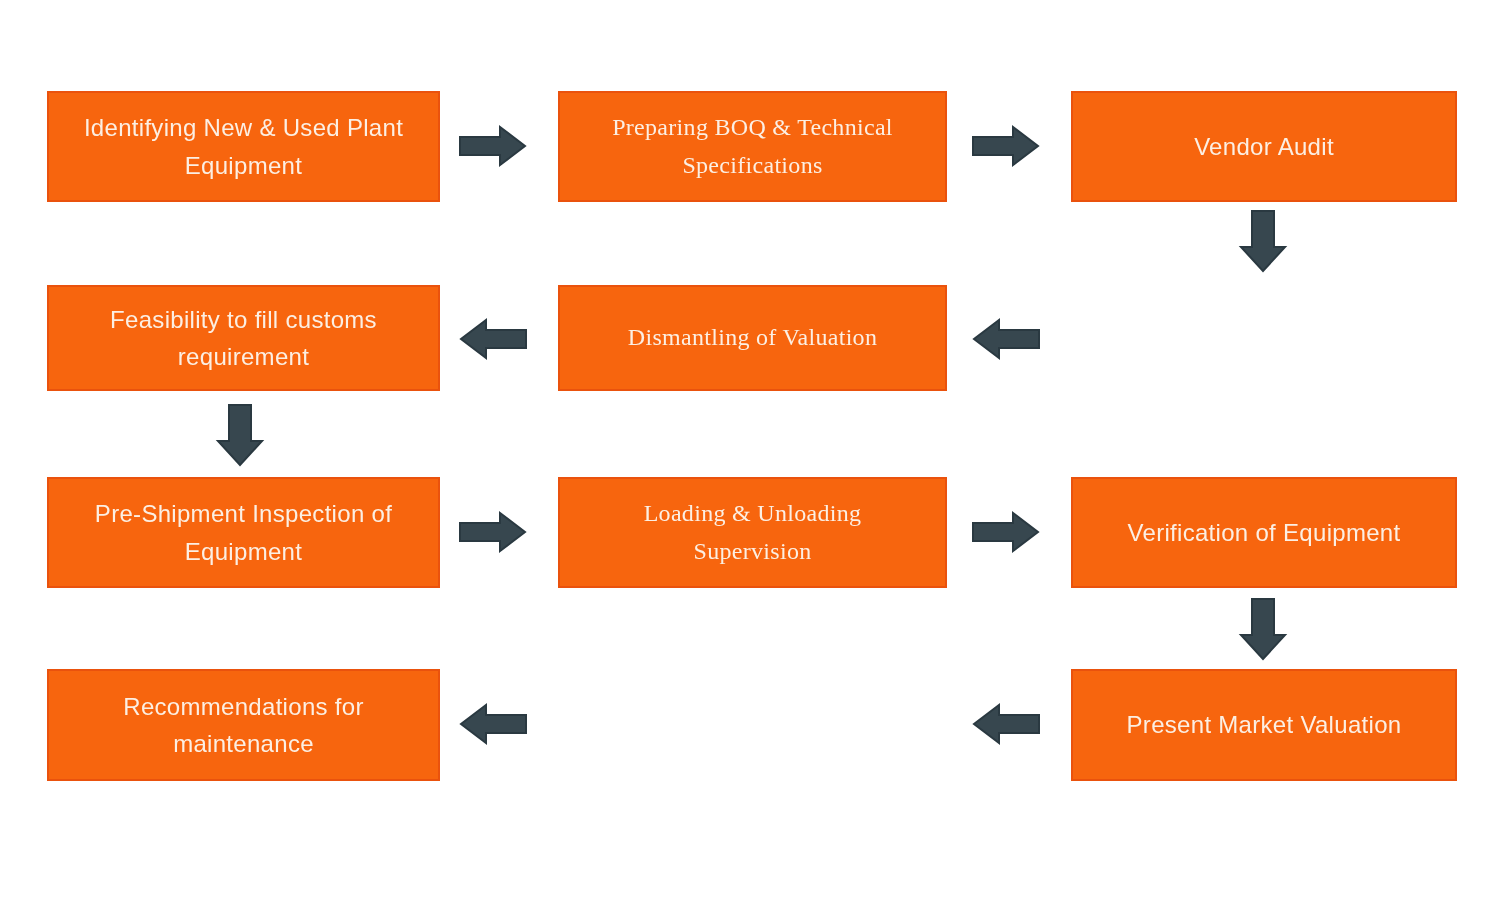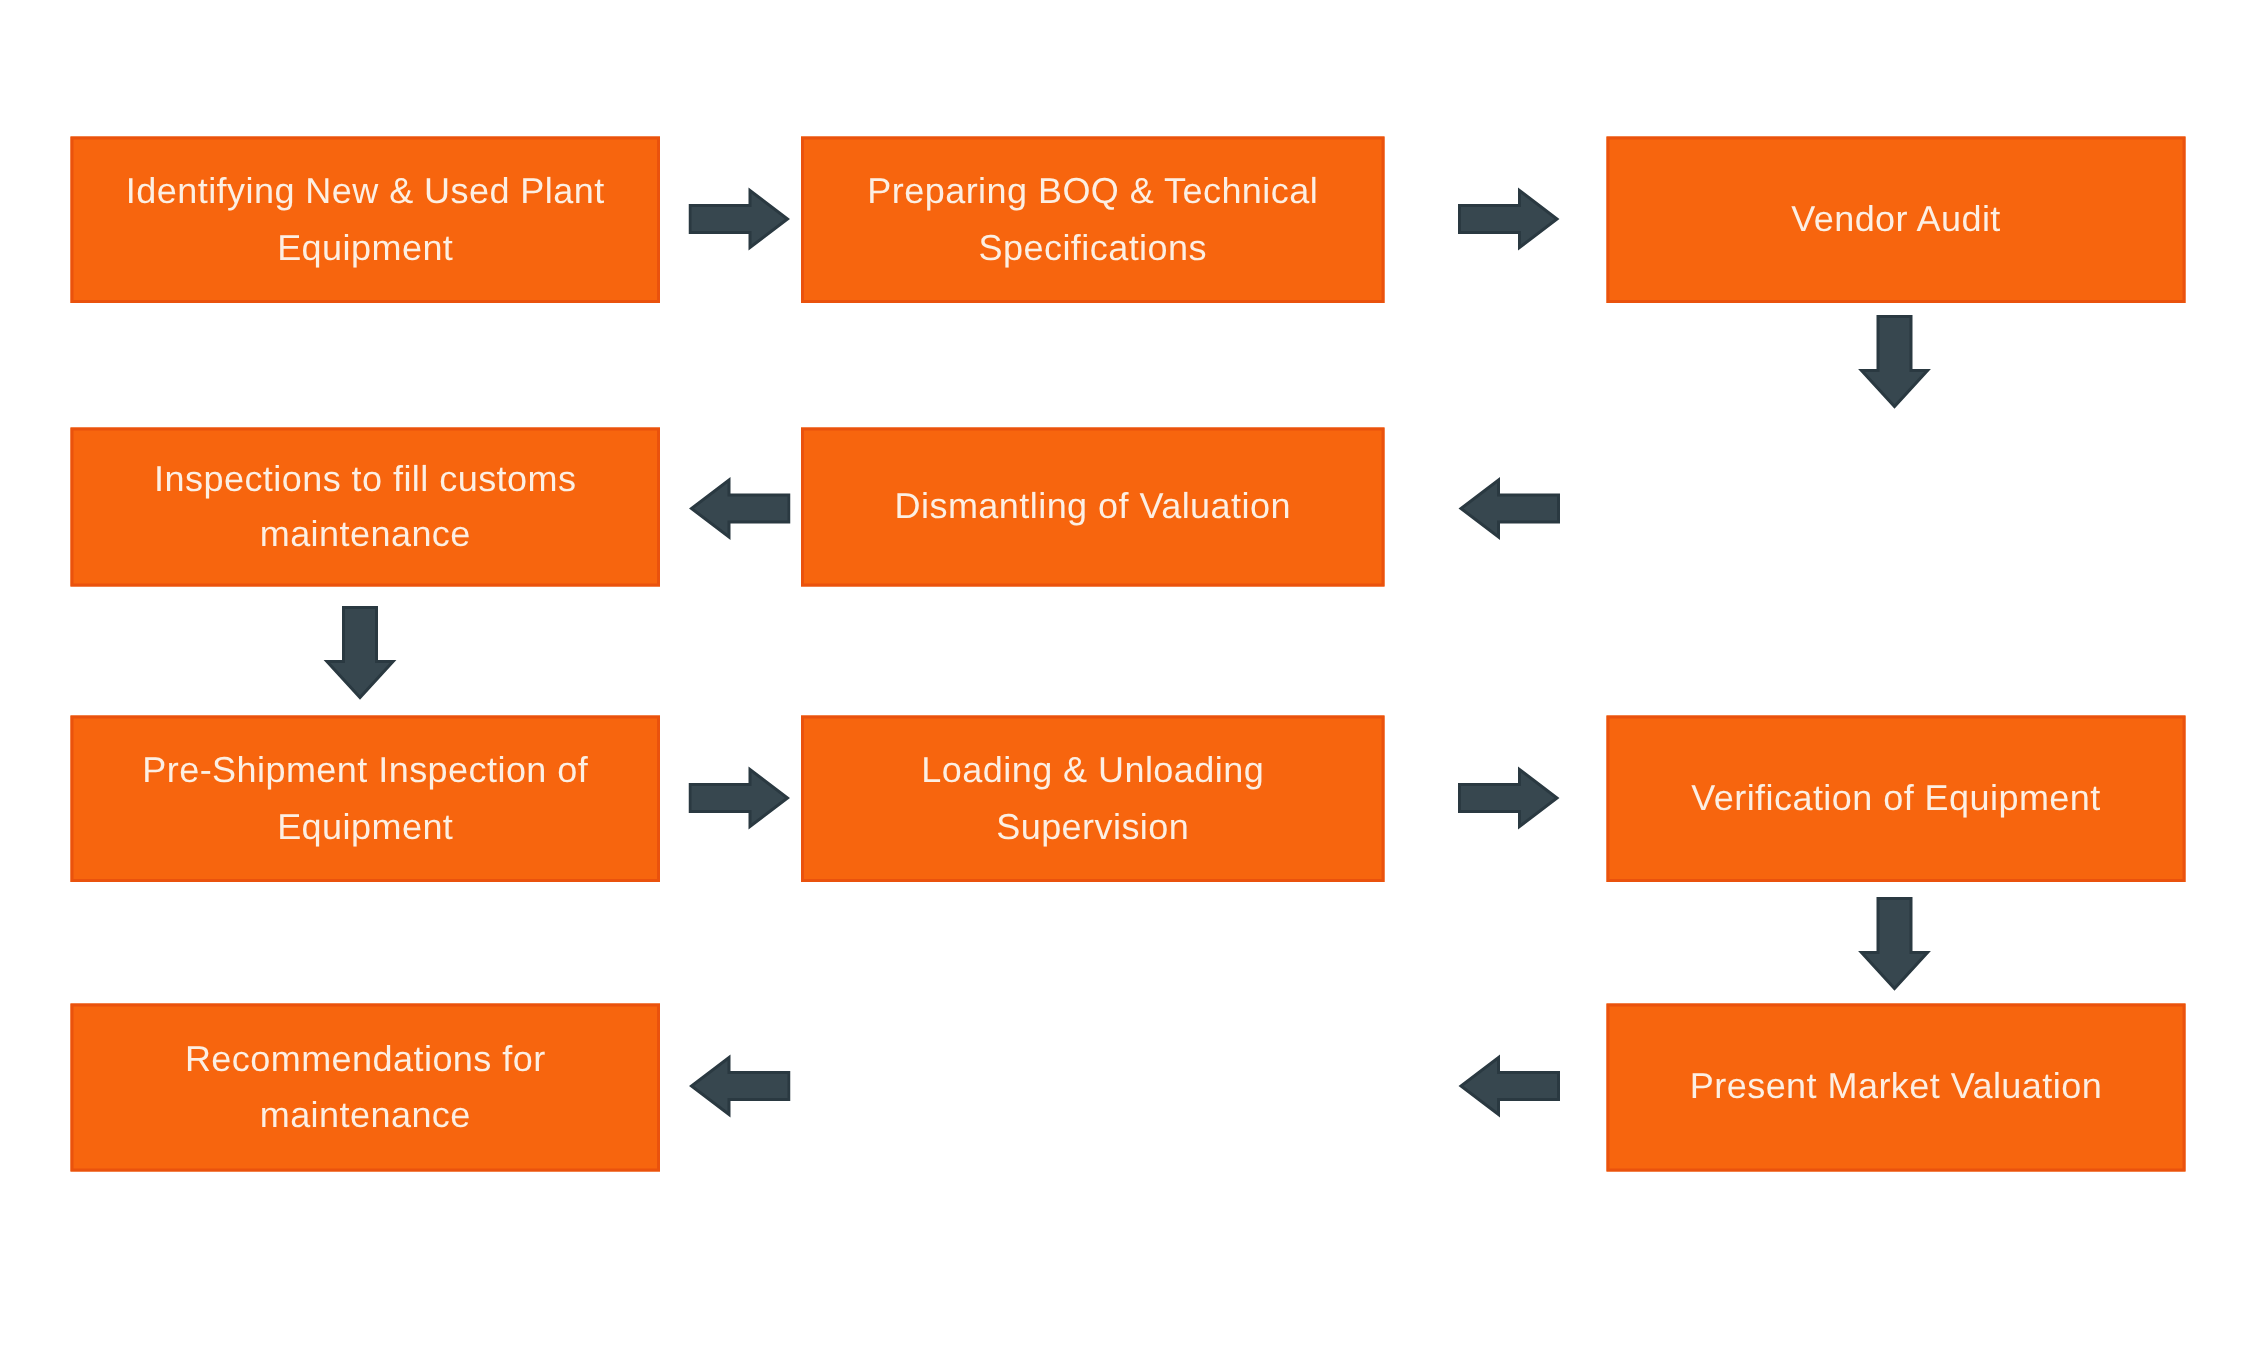--- a/index.html
+++ b/index.html
@@ -25,21 +25,21 @@
     background: var(--box-fill, #f7650e);
     border: 2px solid var(--box-border, #ea520d);
     color: var(--box-text-color, #fcefe3);
     font-size: 24px;
     line-height: 1.55;
     letter-spacing: 0.3px;
     padding: 4px 30px;
   }
   
   .c1 { left: 47px;   width: 393px; }
-  .c2 { left: 534px;  width: 389px; }
+  .c2 { left: 558px;  width: 389px; font-family: Liberation Serif, serif; }
   .c3 { left: 1071px; width: 386px; }
   
   .r1 { top: 91px;  height: 111px; }
   .r2 { top: 285px; height: 106px; }
   .r3 { top: 477px; height: 111px; }
   .r4 { top: 669px; height: 112px; }
 
   .arrow { position: absolute; display: block; }
   .arrow path {
     fill: var(--arrow-fill, #37474f);
@@ -74,21 +74,21 @@
   <div class="node c2 r1">Preparing BOQ &amp; Technical Specifications</div>
   <svg class="arrow h g2 ar1" viewBox="0 0 68 46">
       <path d="M1,14 H41 V4 L66,23 L41,42 V32 H1 Z"></path>
     </svg>
   <div class="node c3 r1">Vendor Audit</div>
 
   <svg class="arrow v d1" viewBox="0 0 52 63">
       <path d="M15,1 V37 H4 L26,61 L48,37 H37 V1 Z"></path>
     </svg>
 
-  <div class="node c1 r2">Inspections to fill customs maintenance</div>
+  <div class="node c1 r2">Feasibility to fill customs requirement</div>
   <svg class="arrow h g1 ar2" viewBox="0 0 68 46">
       <path d="M67,14 H27 V4 L2,23 L27,42 V32 H67 Z"></path>
     </svg>
   <div class="node c2 r2">Dismantling of Valuation</div>
   <svg class="arrow h g2 ar2" viewBox="0 0 68 46">
       <path d="M67,14 H27 V4 L2,23 L27,42 V32 H67 Z"></path>
     </svg>
 
   <svg class="arrow v d2" viewBox="0 0 52 63">
       <path d="M15,1 V37 H4 L26,61 L48,37 H37 V1 Z"></path>

